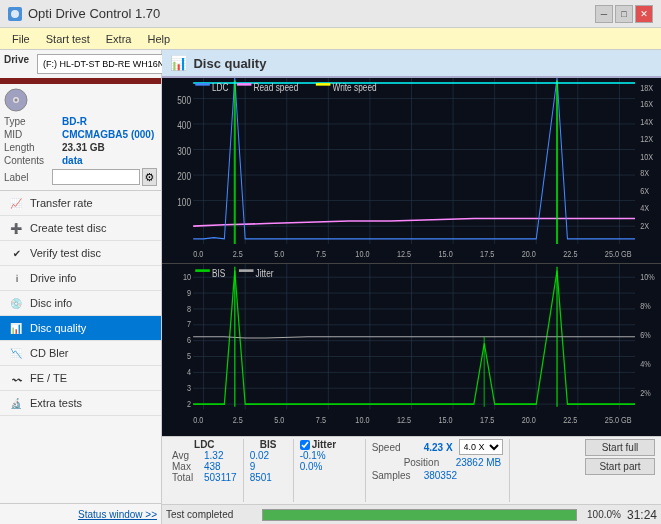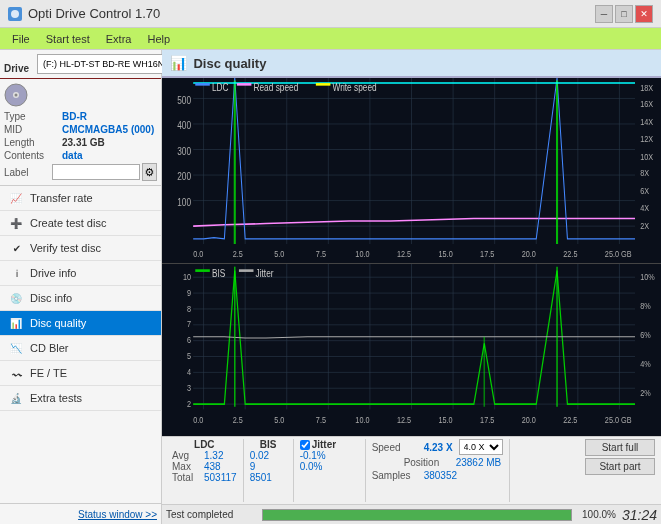--- a/index.html
+++ b/index.html
@@ -7,31 +7,31 @@
 
     
     .titlebar { background: #e8e8e8; height: 28px; display: flex; align-items: center; padding: 0 8px; border-bottom: 1px solid #ccc; }
     .titlebar-icon { width: 14px; height: 14px; background: #4a90d9; border-radius: 2px; margin-right: 6px; display: flex; align-items: center; justify-content: center; }
     .titlebar-title { flex: 1; font-size: 13px; color: #333; }
     .titlebar-controls { display: flex; gap: 2px; }
     .titlebar-btn { width: 18px; height: 18px; background: #d0d0d0; border: 1px solid #aaa; cursor: pointer; display: flex; align-items: center; justify-content: center; font-size: 9px; color: #333; }
     .titlebar-btn.close { background: #e05050; color: white; }
 
     
-    .menubar { background: #bef264; height: 22px; display: flex; align-items: center; padding: 0 4px; border-bottom: 1px solid #ccc; }
+    .menubar { background: #fef9c3; height: 22px; display: flex; align-items: center; padding: 0 4px; border-bottom: 1px solid #ccc; }
     .menubar-item { padding: 2px 8px; cursor: pointer; font-size: 11px; color: #333; }
 
     
     .main { display: flex; height: 474px; }
 
     
     .sidebar { width: 162px; background: #f5f5f5; border-right: 1px solid #ccc; display: flex; flex-direction: column; }
 
     
-    .drive-selector { padding: 4px; border-bottom: 1px solid #7f1d1d; display: flex; align-items: flex-end; gap: 8px; }
+    .drive-selector { padding: 4px; border-bottom: 6px solid #7f1d1d; display: flex; align-items: flex-start; gap: 8px; }
     .drive-label { font-size: 10px; font-weight: bold; color: #333; }
     .drive-select { flex: 1; font-size: 9px; border: 1px solid #aaa; background: white; padding: 1px; height: 20px; }
     .drive-eject-btn { width: 20px; height: 20px; background: #e0e0e0; border: 1px solid #aaa; cursor: pointer; display: flex; align-items: center; justify-content: center; }
 
     
     .disc-panel { padding: 4px; border-bottom: 1px solid #ccc; }
     .disc-header { display: flex; align-items: center; gap: 4px; margin-bottom: 4px; }
     .disc-title { font-size: 11px; font-weight: bold; color: #444; }
     .disc-row { display: flex; margin-bottom: 2px; }
     .disc-key { width: 58px; color: #555; font-size: 10px; }
@@ -77,21 +77,21 @@
 
     
     .stats-right { display: flex; flex-direction: column; gap: 2px; margin-left: auto; align-items: flex-end; padding-right: 2px; }
     .start-btn { padding: 2px 8px; background: #e0e0e0; border: 1px solid #aaa; cursor: pointer; font-size: 10px; color: #333; width: 70px; text-align: center; }
 
     
     .progress-bar-row { background: #e8e8e8; border-top: 1px solid #ccc; height: 20px; display: flex; align-items: center; padding: 0 4px; gap: 6px; }
     .progress-bar-outer { flex: 1; height: 12px; background: #d0d0d0; border: 1px solid #999; }
     .progress-bar-inner { height: 100%; background: #4caf50; }
     .progress-text { font-size: 10px; color: #333; }
-    .progress-time { font-size: 14px; color: #333; margin-left: auto; font-style: italic; }
+    .progress-time { font-size: 12px; color: #333; margin-left: auto; }
 
     
     .chart-svg { width: 100%; height: 100%; }
     .speed-select-small { font-size: 9px; border: 1px solid #aaa; background: white; padding: 0; height: 16px; }
   </style>
 </head>
 <body>
 
 <div>
 

